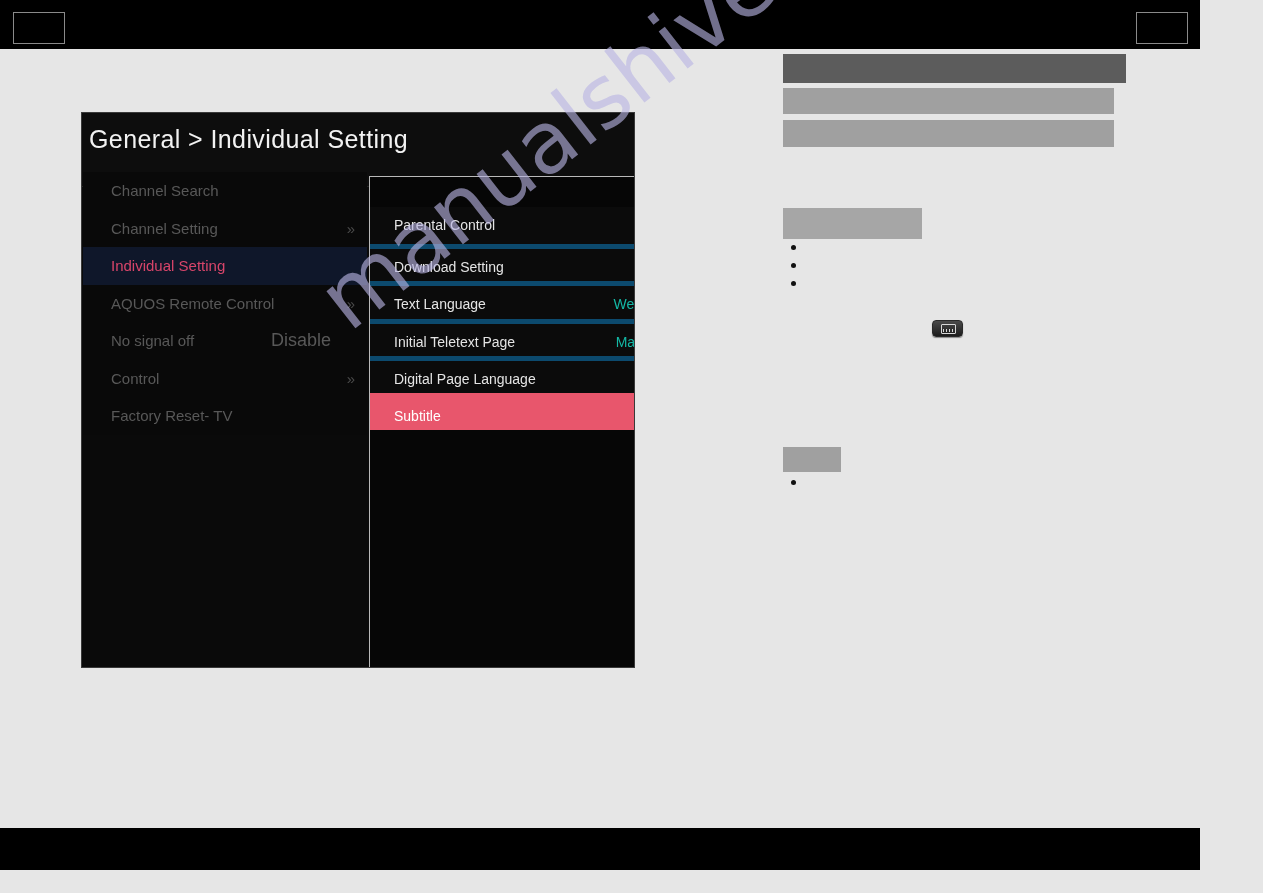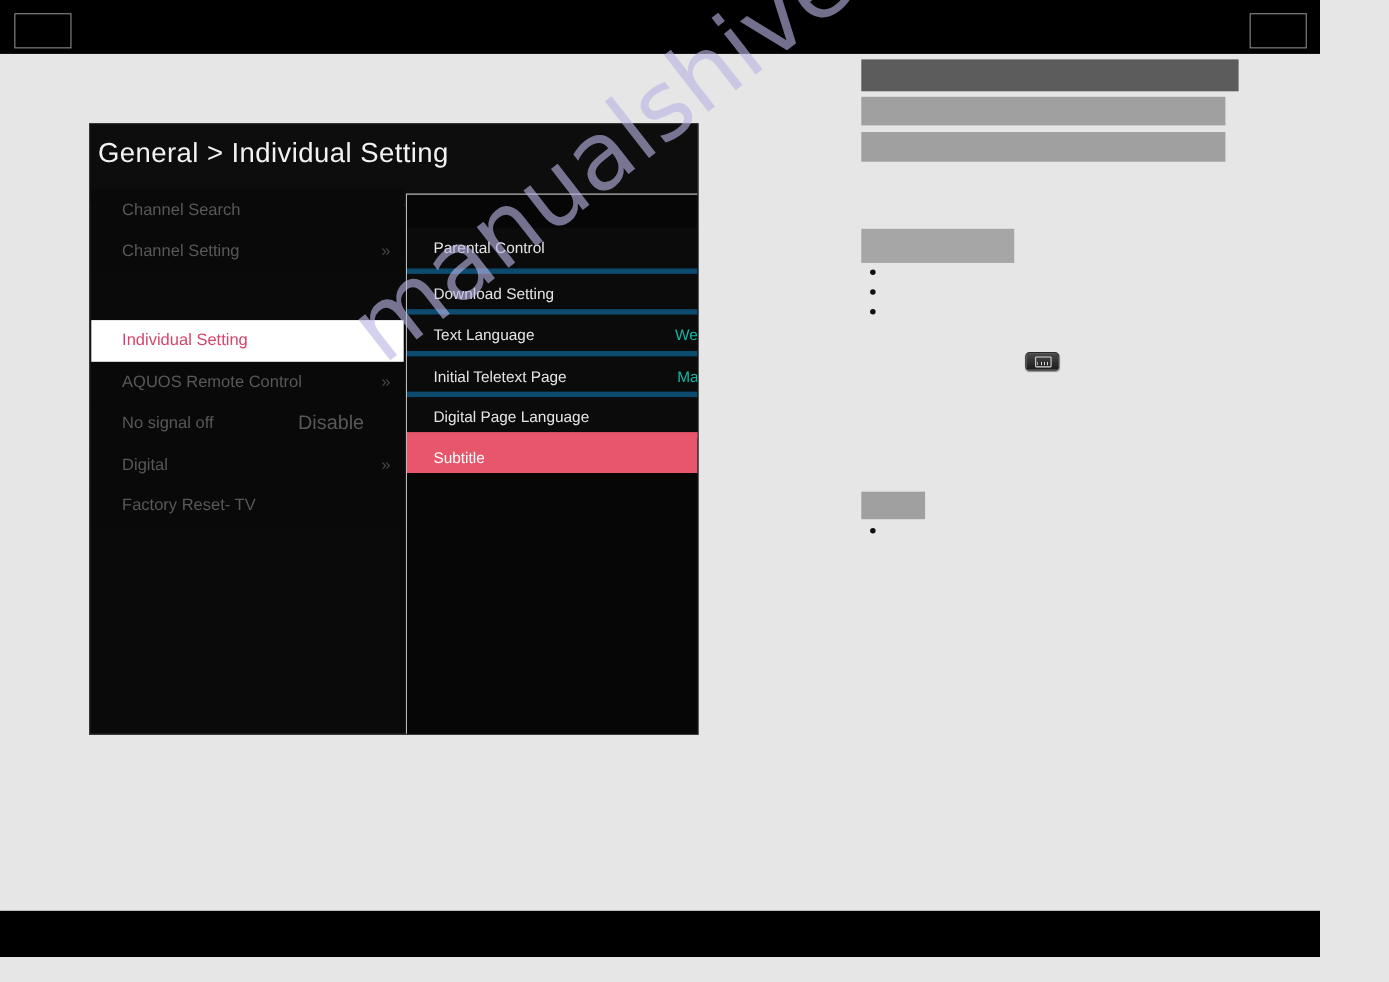--- a/index.html
+++ b/index.html
@@ -105,23 +105,22 @@
   }
   .left-row .row-arrow {
     position: absolute;
     right: 14px;
     top: 0;
     color: #4a4a4a;
     font-size: 15px;
     letter-spacing: -2px;
   }
   .left-row.selected {
-    background: #ffffff;
+    background: #0f172a;
     color: #d8456a;
-    margin-top: 44px;
   }
   .left-row.selected .row-value,
   .left-row.selected .row-arrow { color: #d8456a; }
 
   
   #osd-submenu {
     position: absolute;
     left: 287px;
     top: 63px;
     width: 319px;
@@ -286,21 +285,21 @@
         <span class="row-arrow">»</span>
       </div>
 
       <div class="left-row">
         <span>No signal off</span>
         <span class="row-value">Disable</span>
         <span class="row-arrow"></span>
       </div>
 
       <div class="left-row">
-        <span>Digital</span>
+        <span>Control</span>
         <span class="row-value"></span>
         <span class="row-arrow">»</span>
       </div>
 
       <div class="left-row">
         <span>Factory Reset- TV</span>
         <span class="row-value"></span>
         <span class="row-arrow"></span>
       </div>
 

